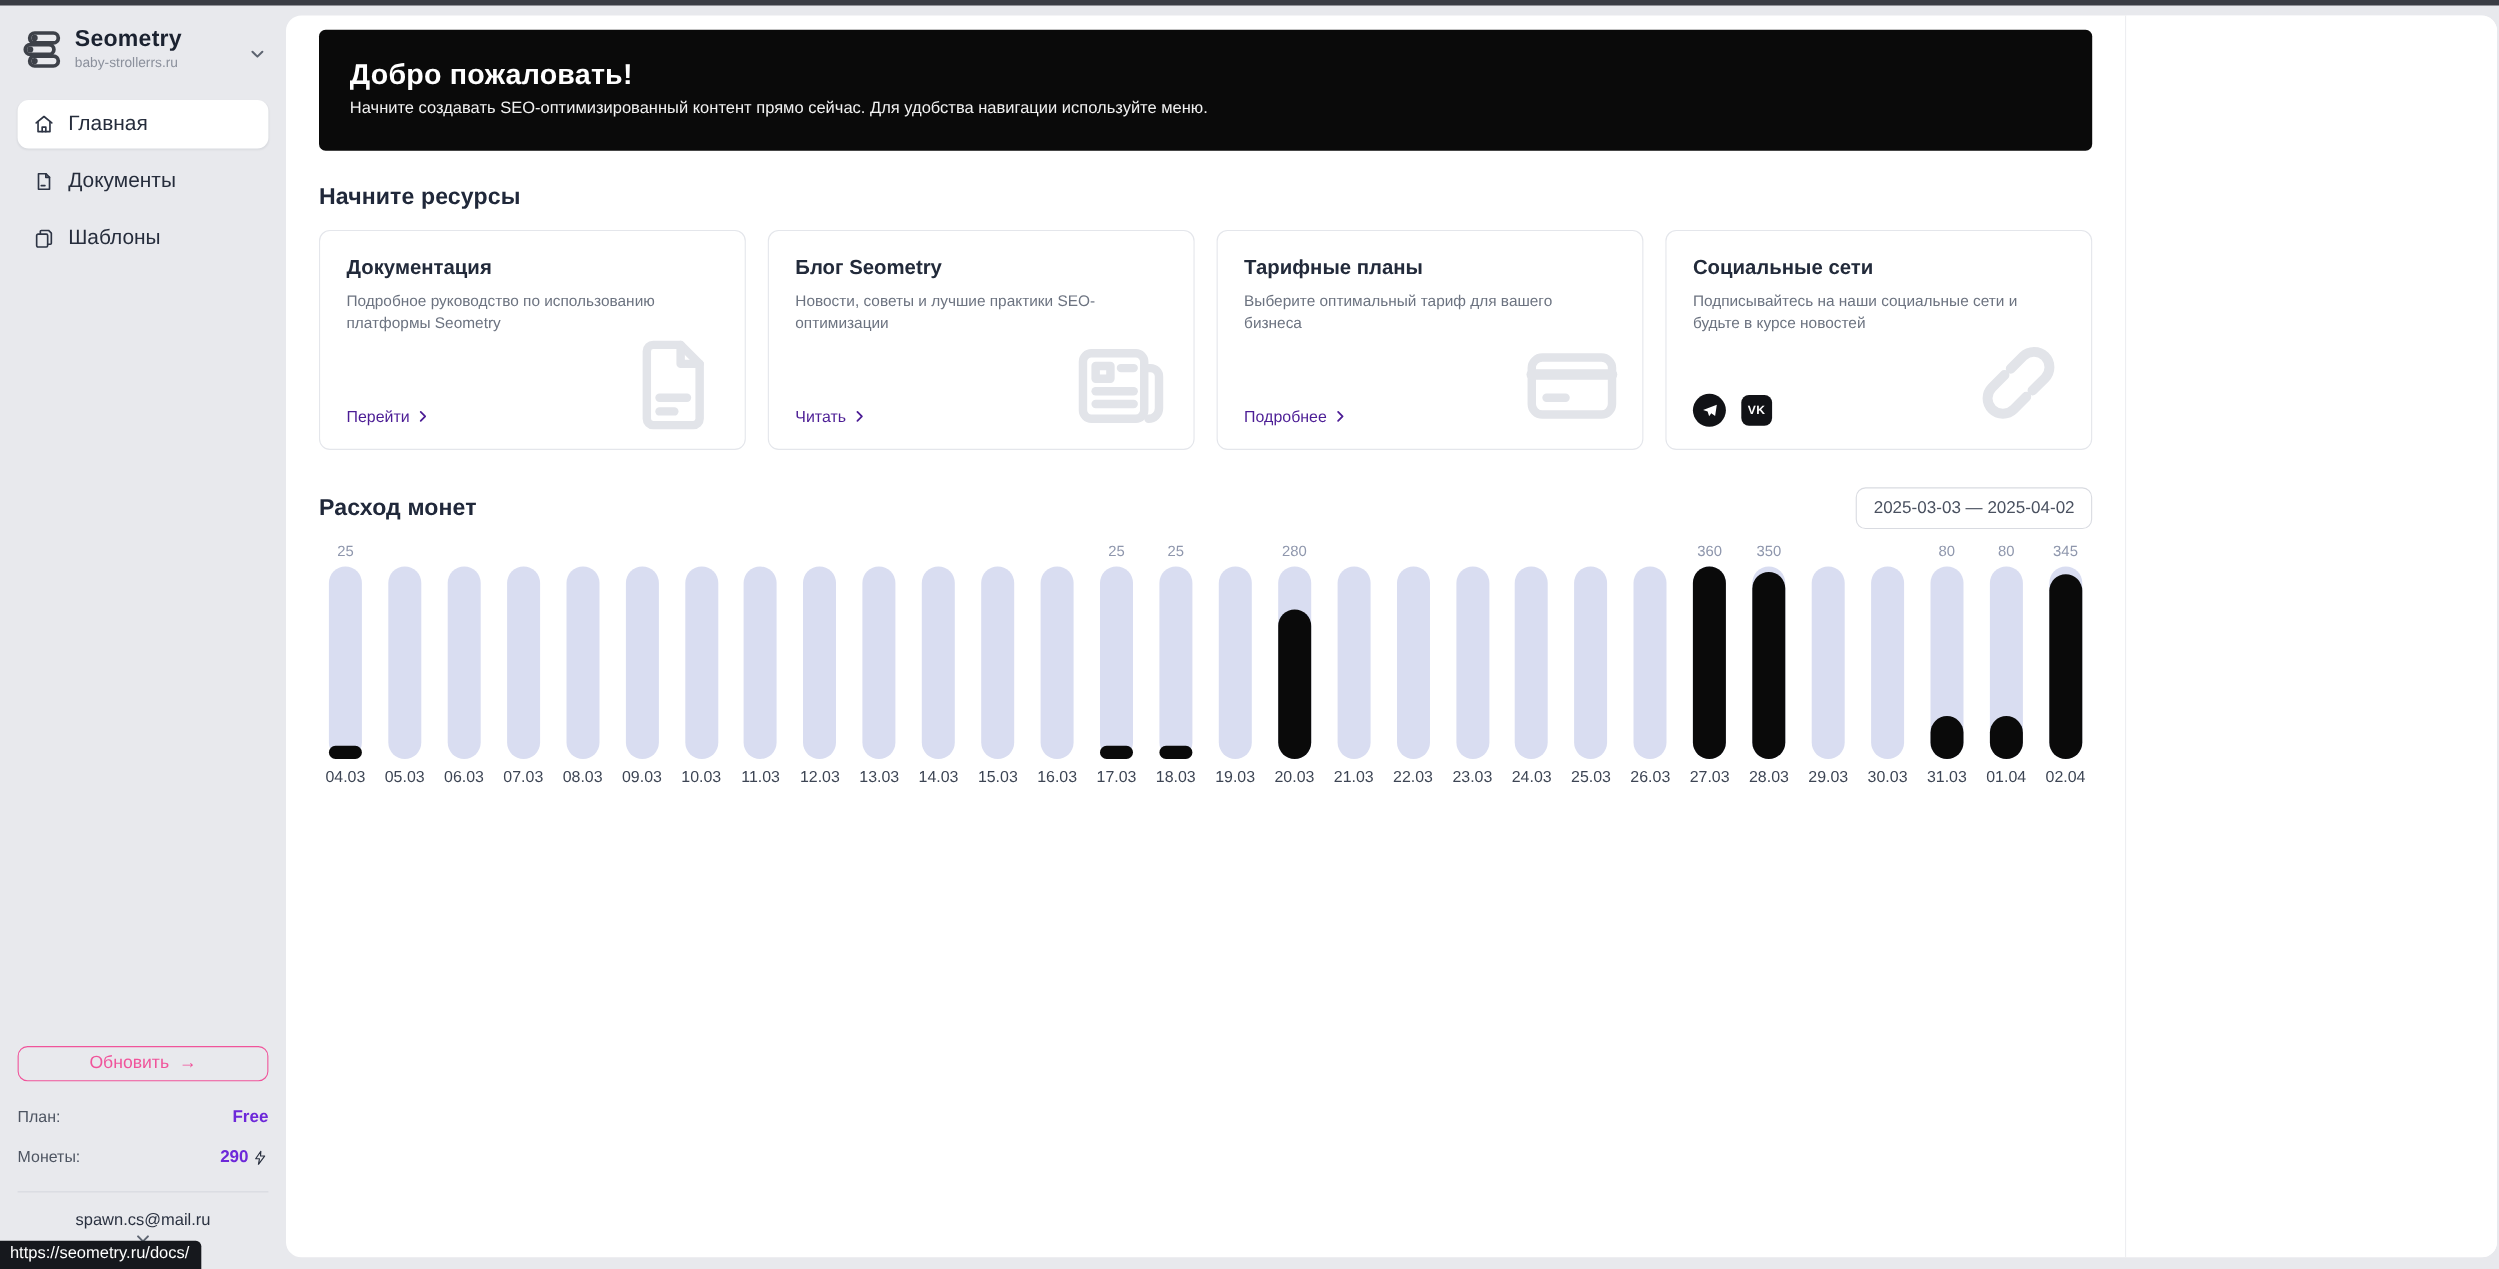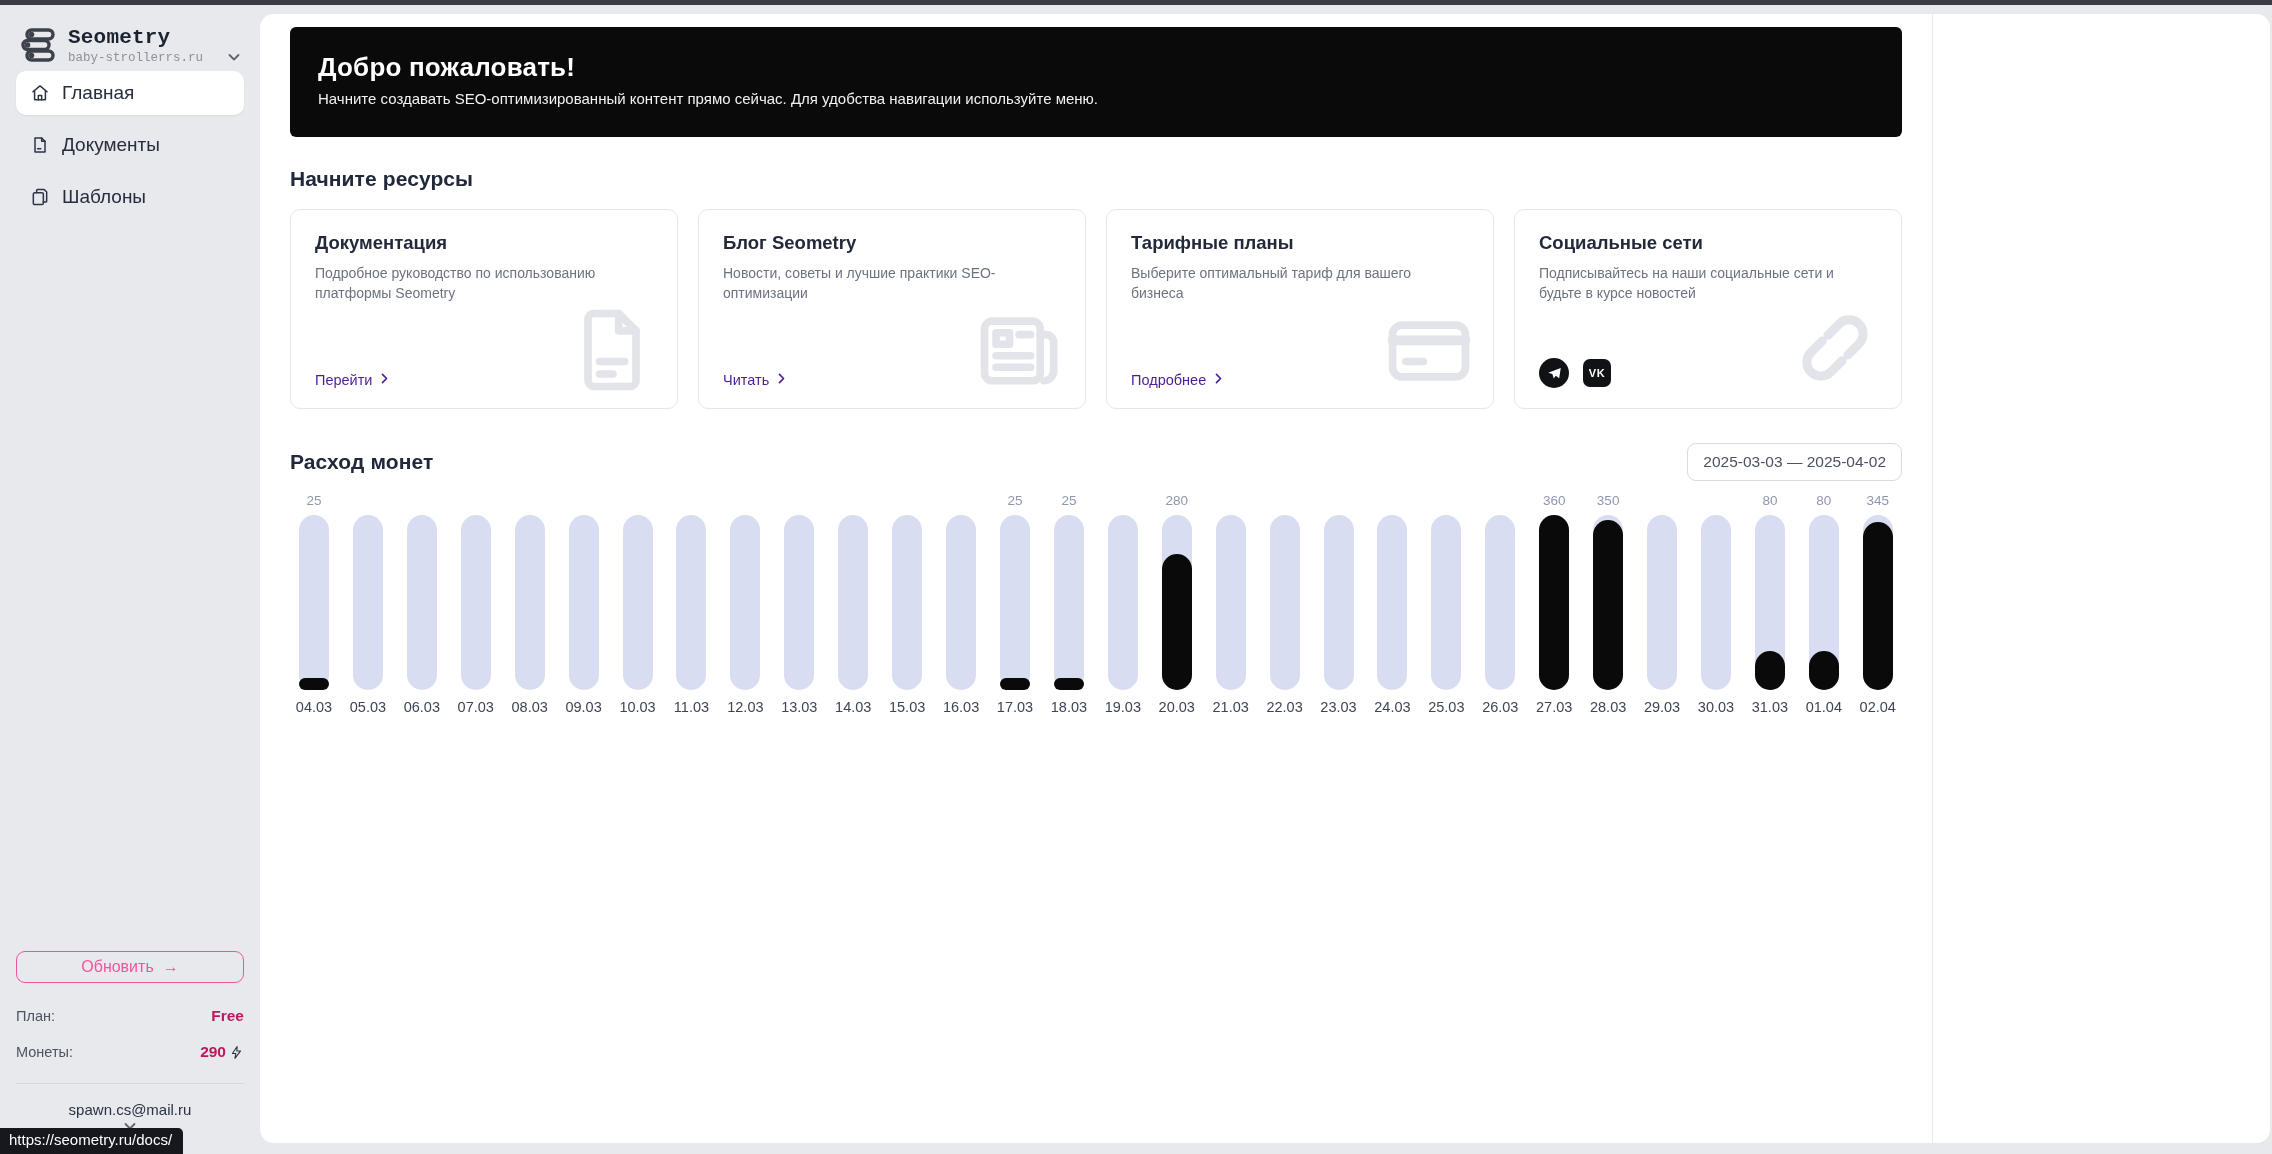--- a/index.html
+++ b/index.html
@@ -8,40 +8,40 @@
     font-family:"Liberation Sans", sans-serif;
     background:#e8e9ed;
     color:#20283a;
     overflow:hidden;
     position:relative;
   }
   .top-strip { position:absolute; top:0; left:0; width:2272px; height:5px; background:#3a3d44; }
 
   
   .sidebar { position:absolute; top:5px; left:0; bottom:0; width:260px; padding:14px 16px; }
-  .logo-row { display:flex; align-items:flex-end; gap:10px; padding:4px 2px 6px 2px; cursor:pointer;font-family:Liberation Mono, monospace; }
+  .logo-row { display:flex; align-items:center; gap:10px; padding:4px 2px 26px 2px; cursor:pointer; }
   .logo-mark { flex:0 0 auto; margin-top:2px; }
   .logo-texts { flex:1 1 auto; }
   .logo-title { font-size:21px; font-weight:bold; color:#1b2230; letter-spacing:.2px; }
   .logo-sub { font-size:12.5px; color:#8b909c; margin-top:2px; }
   .logo-chevron { margin-top:10px; color:#5d6470; }
 
   .nav { display:flex; flex-direction:column; gap:8px; }
   .nav-item { display:flex; align-items:center; gap:12px; padding:11px 14px; border-radius:10px;
               font-size:19px; color:#262d3c; cursor:pointer; }
   .nav-item.active { background:#ffffff; box-shadow:0 1px 2px rgba(20,25,40,.07); }
   .nav-icon { display:flex; color:#2d3444; }
 
   .sidebar-bottom { position:absolute; left:16px; right:16px; bottom:0; }
   .upgrade-btn { width:100%; height:32px; border:1.5px solid #f0549b; border-radius:9px;
                  background:transparent; color:#f0549b; font-size:16px; font-family:inherit;
                  display:flex; align-items:center; justify-content:center; gap:9px; cursor:pointer; }
   .meta-row { display:flex; justify-content:space-between; align-items:center; margin-top:24px; }
   .meta-label { font-size:14.5px; color:#4d5461; }
-  .meta-value { font-size:15.5px; font-weight:bold; color:#be185d; display:flex; align-items:center; gap:3px; }
+  .meta-value { font-size:15.5px; font-weight:bold; color:#6d28d9; display:flex; align-items:center; gap:3px; }
   .divider { height:1px; background:#d6d8de; margin:22px 0 0 0; }
   .account-row { display:flex; justify-content:space-between; align-items:center; padding:17px 6px 20px 6px; cursor:pointer;flex-direction:column; }
   .account-email { font-size:15px; color:#2a3140; }
   .account-chevron { color:#5d6470; }
 
   
   .main-panel { position:absolute; top:14px; left:260px; right:2px; bottom:11px;
                 background:#ffffff; border-radius:14px; overflow:hidden; display:flex; }
   .main-col { width:1673px; border-right:1px solid #e9eaee; padding:13px 30px 0 30px; }
   .right-col { flex:1 1 auto; background:#ffffff; }

